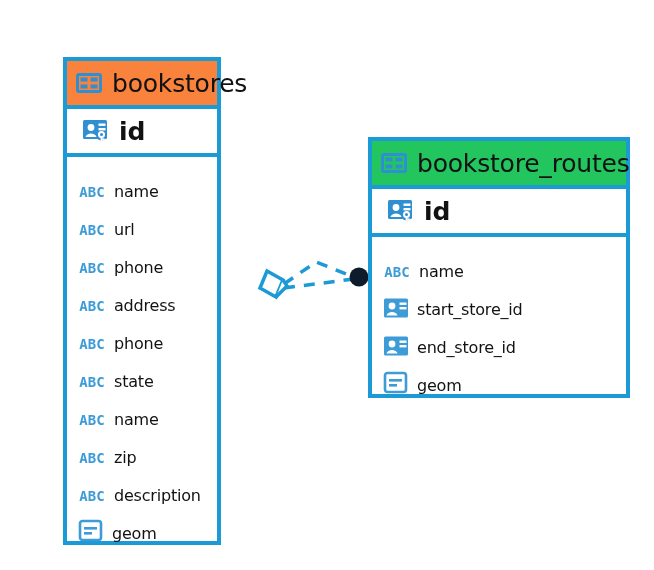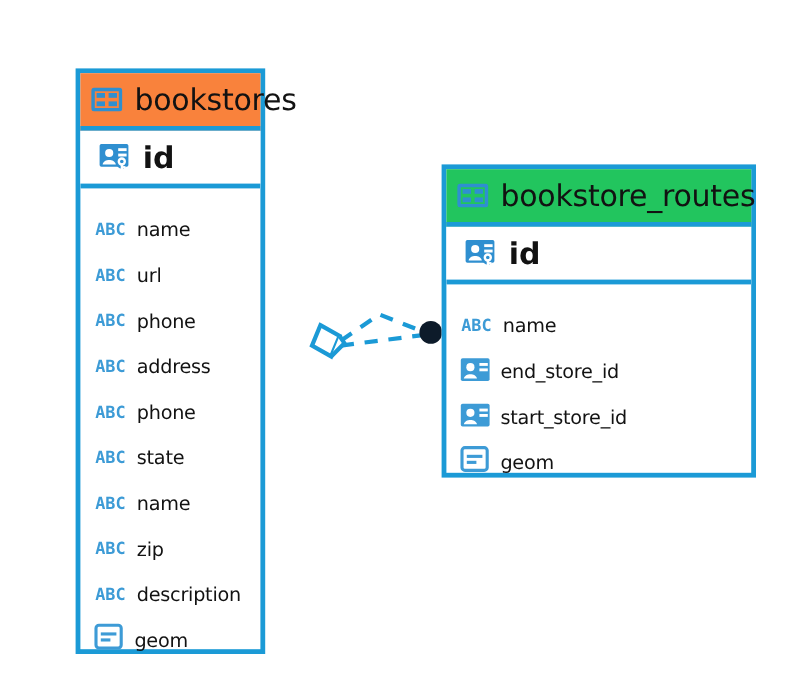--- a/index.html
+++ b/index.html
@@ -258,34 +258,34 @@
       <div class="field-row">
         <span class="icon">
           <svg width="26" height="22" viewBox="0 0 26 22">
             <rect x="1" y="1.5" width="24" height="19" rx="1.5" fill="#3d9bd6"></rect>
             <circle cx="9" cy="9" r="3.4" fill="#ffffff"></circle>
             <path d="M 3.5 18.5 C 4.5 13.7 13.5 13.7 14.5 18.5 Z" fill="#ffffff"></path>
             <rect x="16.5" y="5.5" width="7" height="2.4" fill="#ffffff"></rect>
             <rect x="16.5" y="10" width="7" height="2.4" fill="#ffffff"></rect>
           </svg>
         </span>
-        <span class="field-label">end_store_id</span>
+        <span class="field-label">start_store_id</span>
       </div>
 
       <div class="field-row">
         <span class="icon">
           <svg width="26" height="22" viewBox="0 0 26 22">
             <rect x="1" y="1.5" width="24" height="19" rx="1.5" fill="#3d9bd6"></rect>
             <circle cx="9" cy="9" r="3.4" fill="#ffffff"></circle>
             <path d="M 3.5 18.5 C 4.5 13.7 13.5 13.7 14.5 18.5 Z" fill="#ffffff"></path>
             <rect x="16.5" y="5.5" width="7" height="2.4" fill="#ffffff"></rect>
             <rect x="16.5" y="10" width="7" height="2.4" fill="#ffffff"></rect>
           </svg>
         </span>
-        <span class="field-label">start_store_id</span>
+        <span class="field-label">end_store_id</span>
       </div>
 
       <div class="field-row">
         <span class="icon">
           <svg width="26" height="24" viewBox="0 0 26 24">
             <rect x="2" y="2" width="21" height="19" rx="2.5" fill="none" stroke="#3d9bd6" stroke-width="2.6"></rect>
             <rect x="6" y="8" width="13" height="2.6" fill="#3d9bd6"></rect>
             <rect x="6" y="13" width="8" height="2.6" fill="#3d9bd6"></rect>
           </svg>
         </span>

